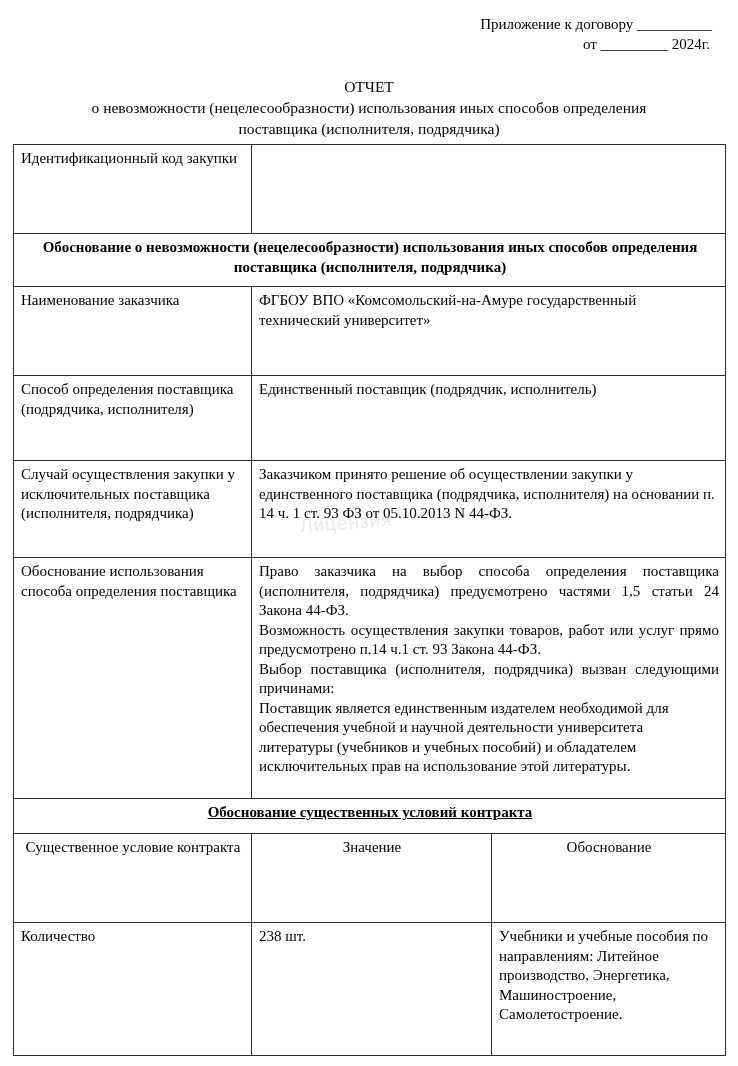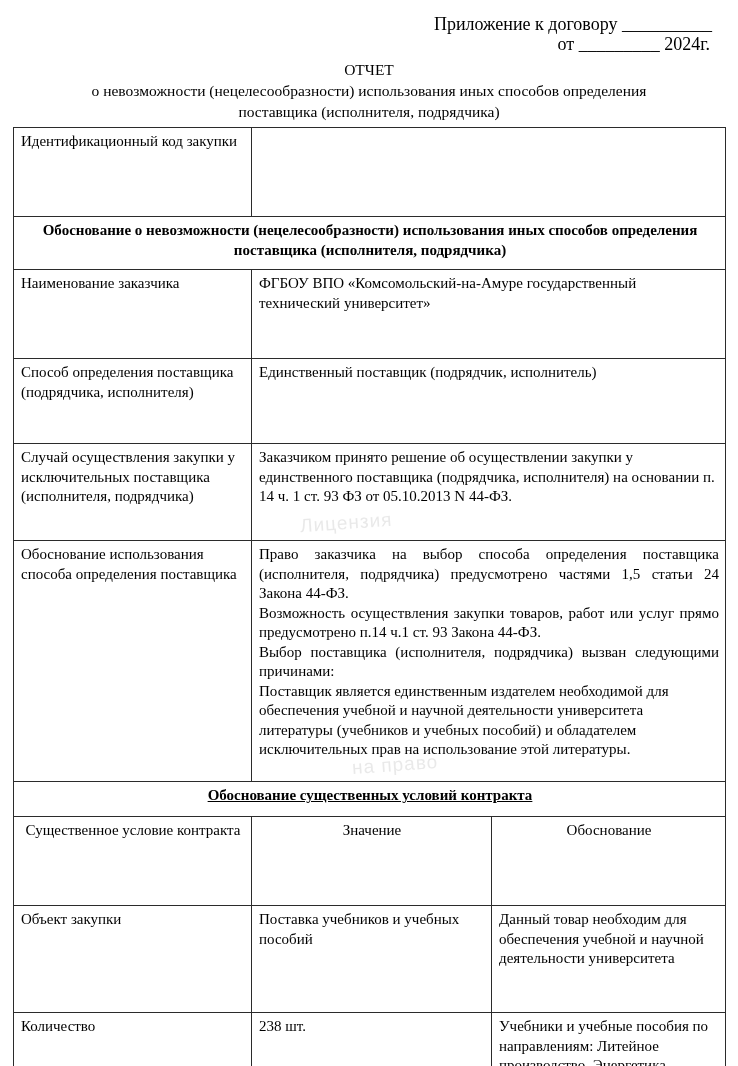--- a/index.html
+++ b/index.html
@@ -21,33 +21,33 @@
     background: #ffffff;
     overflow: hidden;
   }
 
   
   .hdr {
     padding: 14px 14px 0 14px;
   }
   .hdr-line {
     text-align: right;
-    font-size: 18px;
+    font-size: 15px;
     line-height: 20px;
     padding-right: 12px;
     white-space: pre;
   }
   .hdr-line.second {
     padding-right: 14px;
   }
   .doc-title {
     text-align: center;
     font-size: 15.5px;
     line-height: 21px;
-    margin-top: 5px;
+    margin-top: 22px;
   }
   .doc-subtitle {
     text-align: center;
     font-size: 15.5px;
     line-height: 21px;
     max-width: 690px;
     margin: 0 auto;
   }
 
   
@@ -183,25 +183,20 @@
         <tr>
           <td class="band row-sm" colspan="3">Обоснование существенных условий контракта</td>
         </tr>
 
         <tr>
           <td class="lbl ctr tall-f">Существенное условие контракта</td>
           <td class="val ctr">Значение</td>
           <td class="just ctr">Обоснование</td>
         </tr>
 
-        <tr>
-          <td class="lbl tall-d">Объект закупки</td>
-          <td class="val">Поставка учебников и учебных пособий</td>
-          <td class="just">Данный товар необходим для обеспечения учебной и научной деятельности университета</td>
-        </tr>
 
         <tr>
           <td class="lbl tall-e">Количество</td>
           <td class="val">238 шт.</td>
           <td class="just">Учебники и учебные пособия по направлениям: Литейное производство, Энергетика, Машиностроение, Самолетостроение.</td>
         </tr>
 
       </tbody>
     </table>
   </div>

